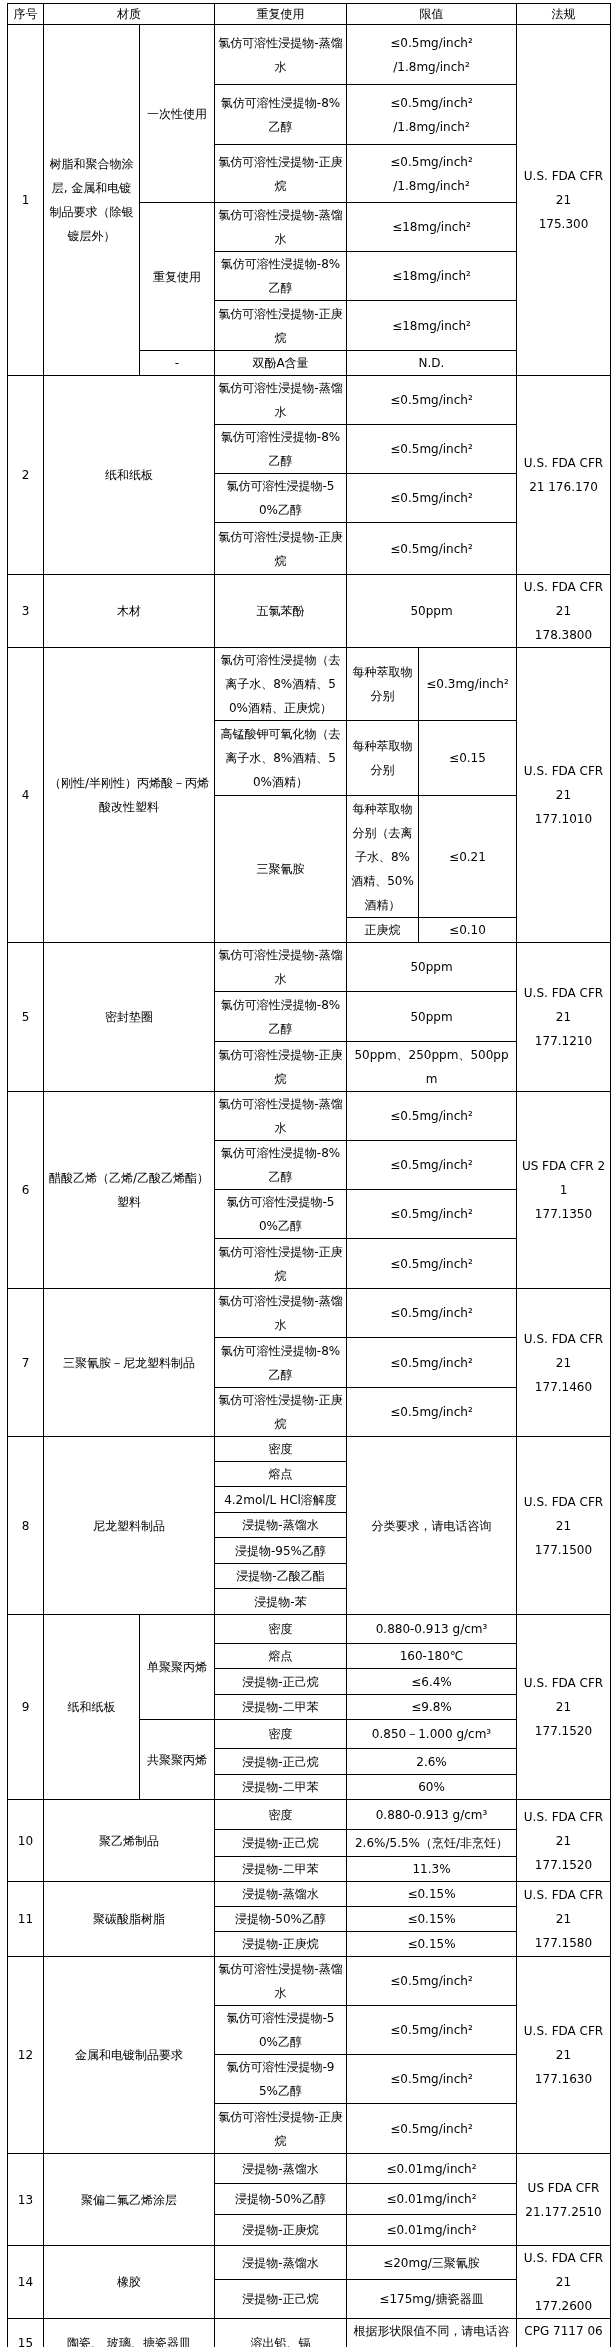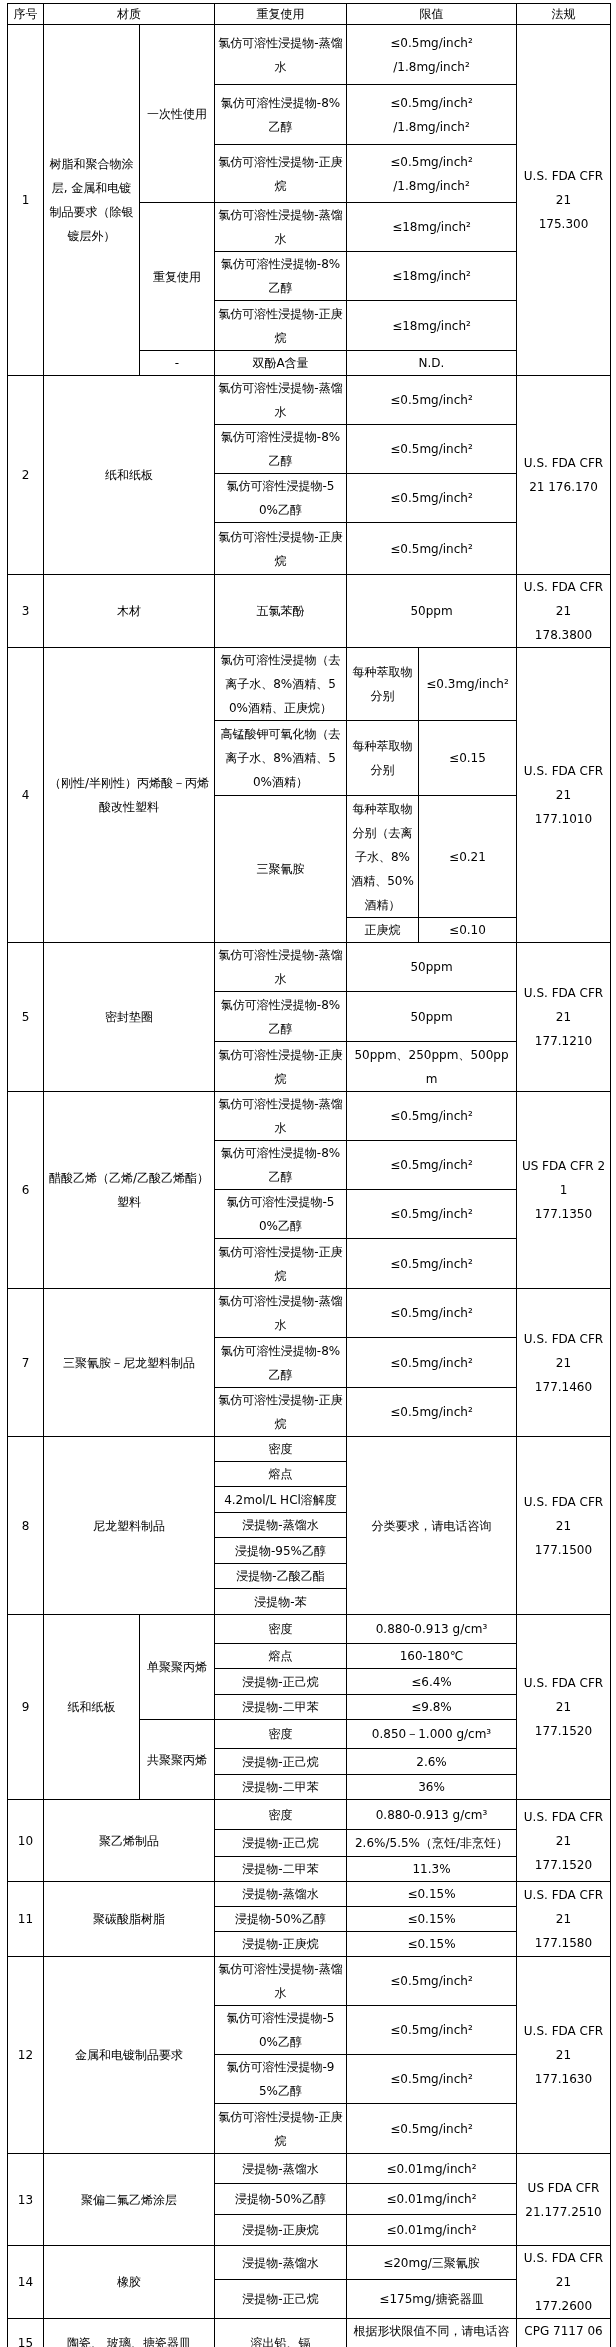--- a/index.html
+++ b/index.html
@@ -244,21 +244,21 @@
     <td rowspan="3">共聚聚丙烯</td>
     <td>密度</td>
     <td colspan="2">0.850－1.000 g/cm³</td>
   </tr>
   <tr style="height:26px">
     <td>浸提物-正己烷</td>
     <td colspan="2">2.6%</td>
   </tr>
   <tr style="height:25px">
     <td>浸提物-二甲苯</td>
-    <td colspan="2">36%</td>
+    <td colspan="2">60%</td>
   </tr>
 
   <tr style="height:30px">
     <td rowspan="3">10</td>
     <td rowspan="3" colspan="2">聚乙烯制品</td>
     <td>密度</td>
     <td colspan="2">0.880-0.913 g/cm³</td>
     <td rowspan="3">U.S. FDA CFR 21
 177.1520</td>
   </tr>

